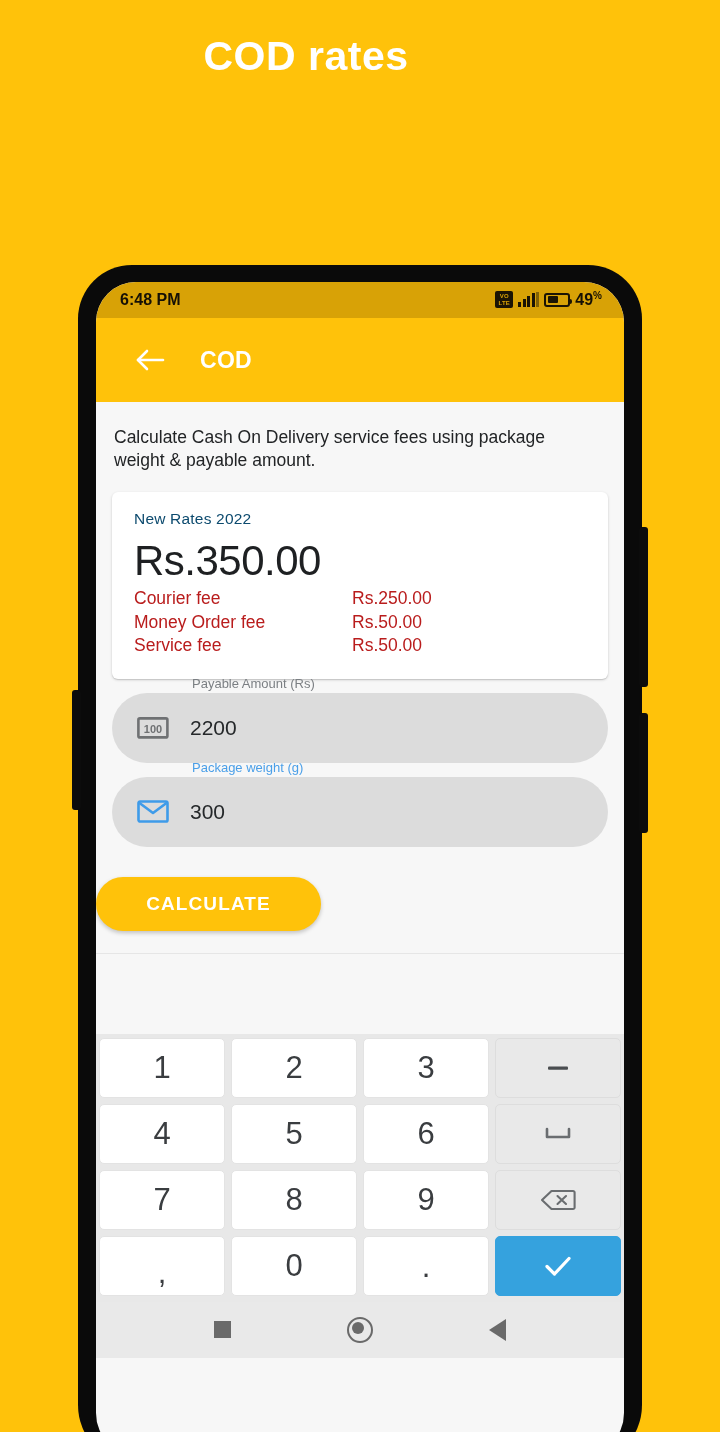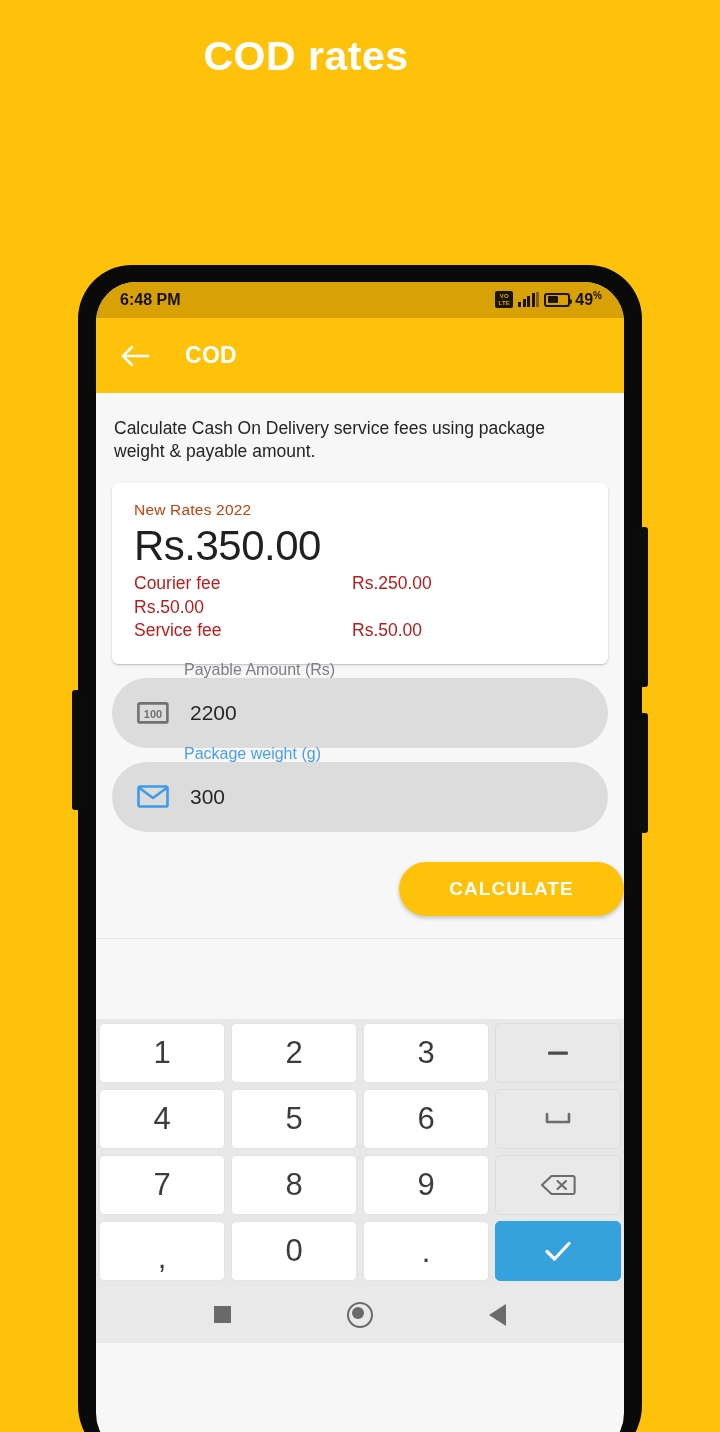--- a/index.html
+++ b/index.html
@@ -140,25 +140,25 @@
   }
   .battery-text {
     color: #151005;
     font-size: 16px;
     font-weight: 700;
   }
   .battery-text sup { font-size: 10px; }
 
   
   .app-bar {
-    height: 75px;
+    height: 84px;
     background: #FFC20A;
     display: flex;
     align-items: center;
-    padding-left: 17px;
+    padding-left: 32px;
     box-sizing: border-box;
   }
   .back-arrow {
     width: 46px;
     height: 46px;
     display: flex;
     align-items: center;
     justify-content: center;
   }
   .app-bar-title {
@@ -182,30 +182,30 @@
   }
 
   .result-card {
     margin: 20px 16px 0 16px;
     background: #FFFFFF;
     border-radius: 6px;
     box-shadow: 0 1px 3px rgba(0,0,0,0.16), 0 1px 1px rgba(0,0,0,0.10);
     padding: 18px 22px 22px 22px;
   }
   .rates-label {
-    color: #c2410c;
+    color: #0c4a6e;
     font-size: 15.5px;
     letter-spacing: 0.2px;
   }
   .total-amount {
     color: #1E2022;
     font-size: 42px;
     font-weight: 400;
     line-height: 50px;
-    margin-top: 2px;
+    margin-top: 8px;
     letter-spacing: -0.5px;
   }
   .fee-row {
     display: flex;
     font-size: 17.5px;
     color: #b91c1c;
     line-height: 22.5px;
     margin-top: 1px;
   }
   .fee-row .fee-name { width: 218px; }
@@ -218,45 +218,44 @@
     border-radius: 35px;
     position: relative;
     display: flex;
     align-items: center;
     padding-left: 22px;
     box-sizing: border-box;
   }
   .field-label {
     position: absolute;
     top: -17px;
-    left: 72px;
-    font-size: 16px;
+    left: 80px;
+    font-size: 13px;
     color: #7B7F83;
   }
   .field-label.focused { color: #4A9FE8; text-align: right; }
   .field-icon {
     width: 38px;
     height: 32px;
     display: flex;
     align-items: center;
     justify-content: center;
     flex: none;
   }
   .field-value {
     font-size: 21px;
     color: #25282A;
     margin-left: 18px;
   }
 
   
   .calc-wrap {
     display: flex;
-    justify-content: flex-end;
+    justify-content: flex-start;
     margin-top: 30px;
-    padding-left: 39px;
   }
   .calc-btn {
     width: 225px;
     height: 54px;
     border-radius: 27px;
     background: #FFC20A;
     color: #FFFFFF;
     font-size: 19px;
     font-weight: 700;
     letter-spacing: 1.1px;
@@ -399,20 +398,21 @@
 
       <div class="result-card">
         <div class="rates-label">New Rates 2022</div>
         <div class="total-amount">Rs.350.00</div>
 
         <div class="fee-row">
           <span class="fee-name">Courier fee</span>
           <span class="fee-value">Rs.250.00</span>
         </div>
         <div class="fee-row">
+          <span class="fee-name">Money Order fee</span>
           <span class="fee-value">Rs.50.00</span>
         </div>
         <div class="fee-row">
           <span class="fee-name">Service fee</span>
           <span class="fee-value">Rs.50.00</span>
         </div>
       </div>
 
       <div class="field">
         <div class="field-label">Payable Amount (Rs)</div>

